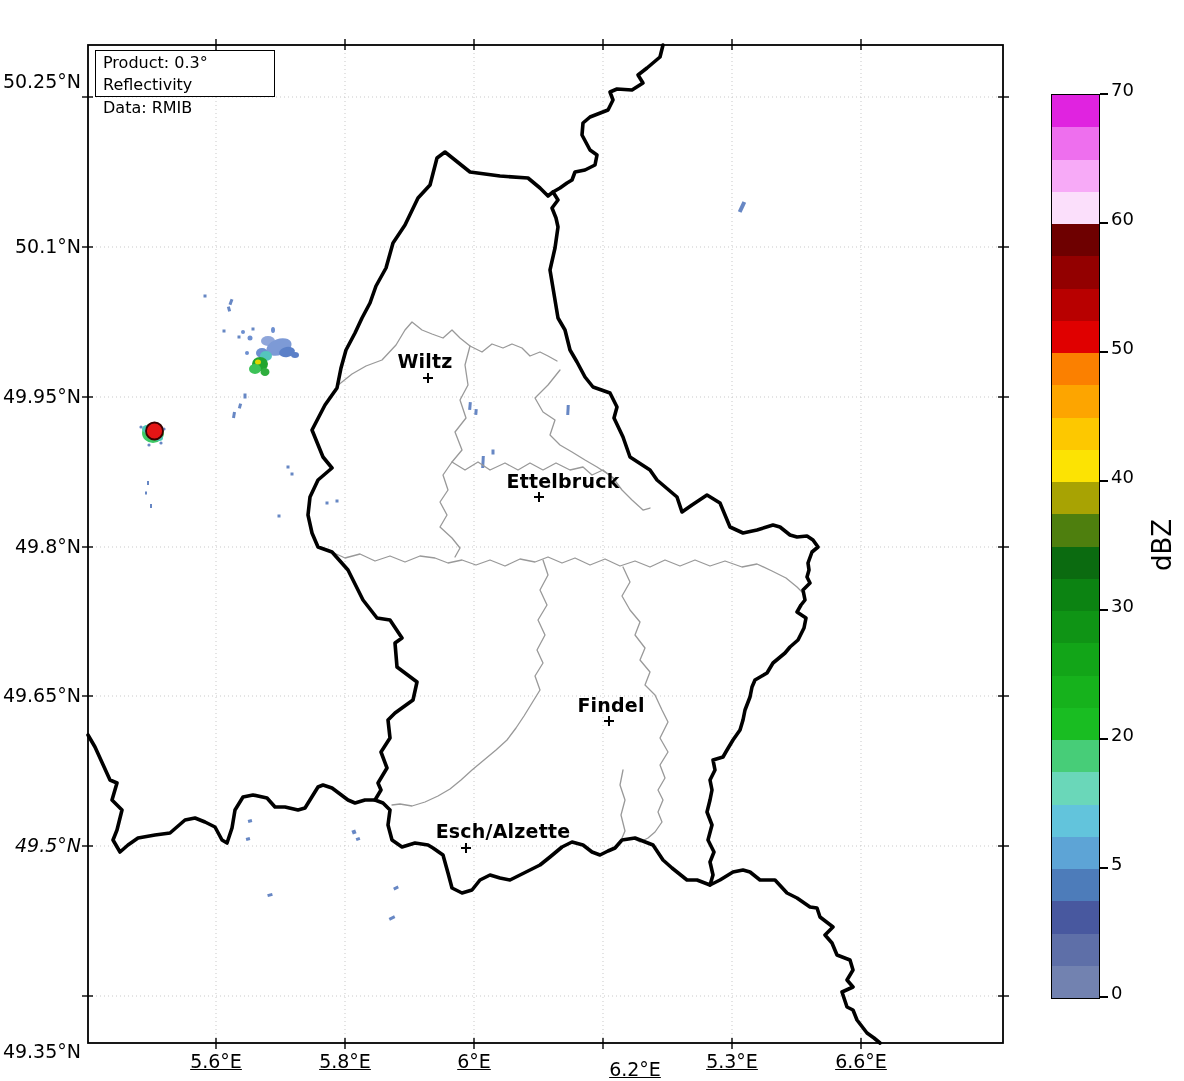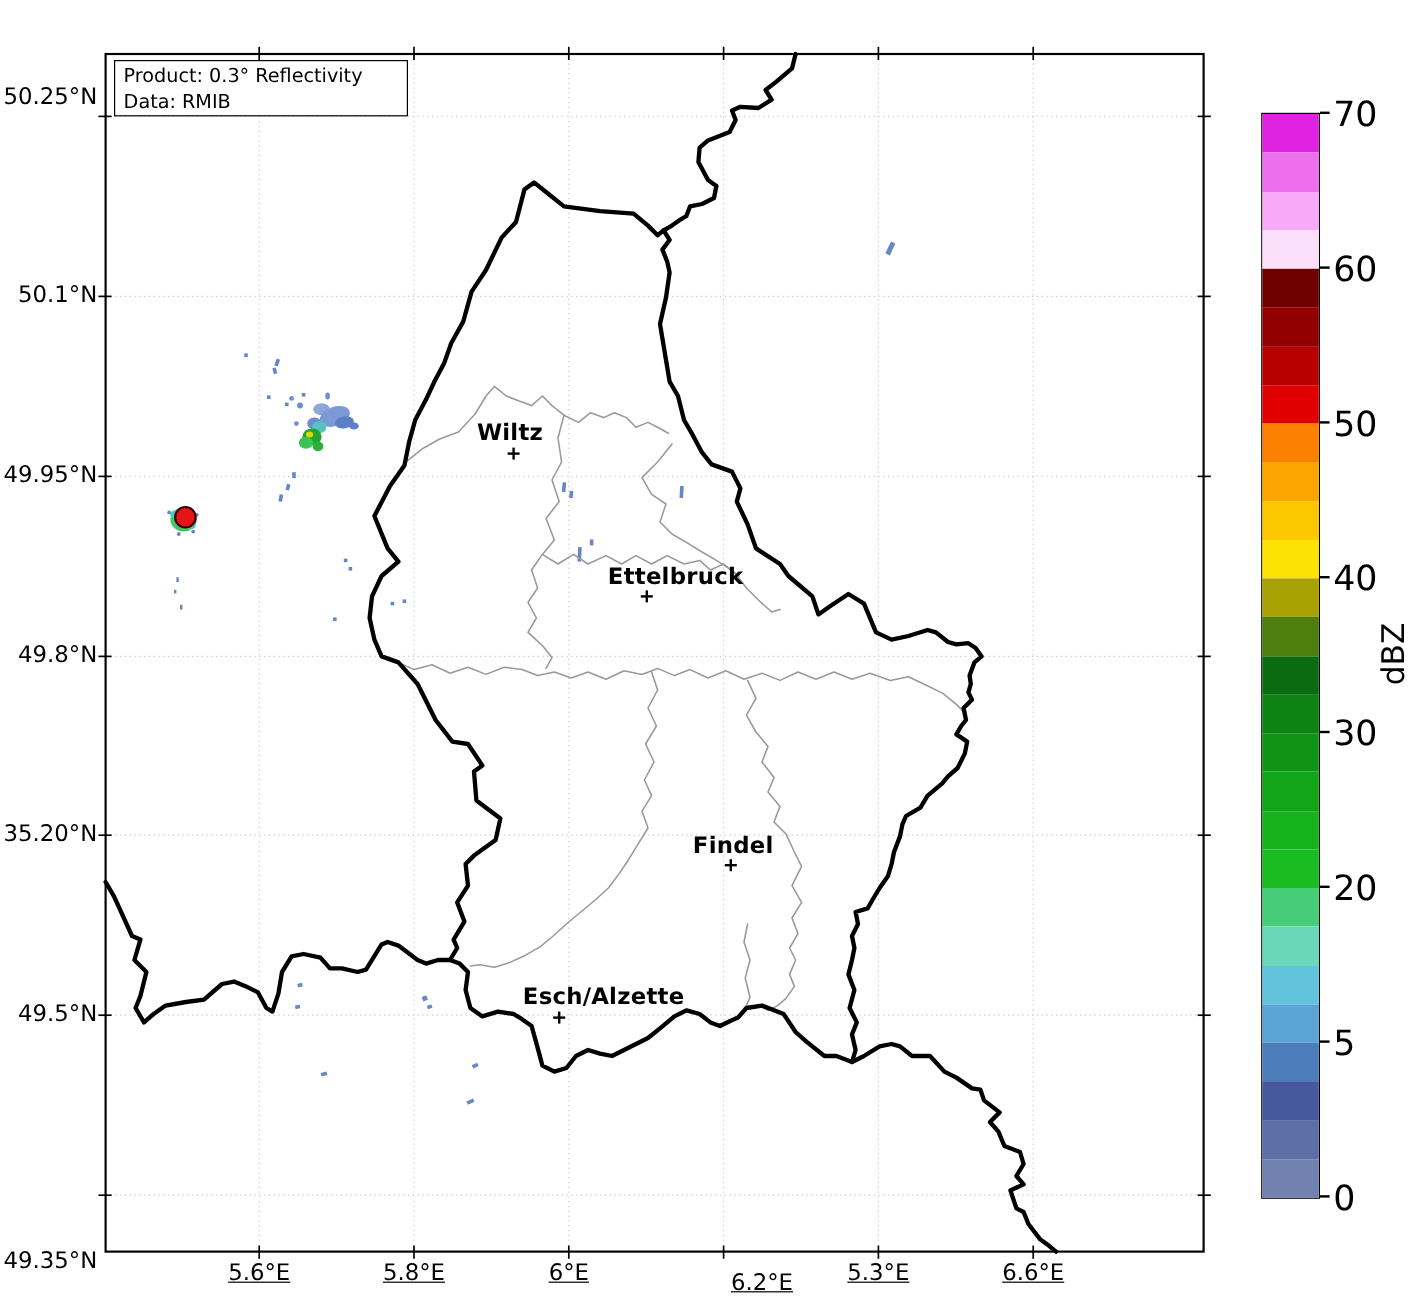--- a/index.html
+++ b/index.html
@@ -5,28 +5,28 @@
   html,body{margin:0;padding:0;background:#ffffff;}
   .fig{position:relative;width:1184px;height:1081px;background:#ffffff;overflow:hidden;
        font-family:"DejaVu Sans","Liberation Sans",sans-serif;color:#000;}
   .title{position:absolute;left:88px;top:5px;width:915px;text-align:center;
          font-size:30px;letter-spacing:0.5px;}
   svg#map-svg{position:absolute;left:0;top:0;}
   .lbl{position:absolute;white-space:nowrap;}
   .lat-lbl{font-size:19px;text-align:right;}
   .lon-lbl{font-size:19px;transform:translateX(-50%);text-decoration:underline;}
   .city-lbl{font-size:19px;font-weight:bold;transform:translate(-50%,-50%);letter-spacing:0.2px;}
-  .infobox{position:absolute;left:95px;top:50px;width:245px;height:47px;
+  .infobox{position:absolute;left:95px;top:50px;width:180px;height:47px;
            border:1.4px solid #000;background:#fff;box-sizing:border-box;
            font-size:16px;line-height:1.4;padding:1px 7px;}
   .cbar{position:absolute;left:1051px;top:94px;width:47px;height:903px;
         border:1.4px solid #000;box-sizing:content-box;display:flex;flex-direction:column;}
   .cbar .band{flex:1 1 auto;}
   .cbar-tick{position:absolute;width:8px;height:2px;background:#000;}
-  .cbar-num{position:absolute;font-size:29px;line-height:1;}
+  .cbar-num{position:absolute;font-size:18px;line-height:1;}
   .cbar-unit{position:absolute;left:1162px;top:545px;font-size:26px;white-space:nowrap;
              transform:translate(-50%,-50%) rotate(-90deg);}
 </style>
 </head>
 <body>
 
 <div class="fig">
 
   <svg id="map-svg" width="1184" height="1081" viewBox="0 0 1184 1081">
       <line x1="216" y1="45" x2="216" y2="1043" stroke="#c9c9c9" stroke-width="1" stroke-dasharray="1 3"></line>
@@ -182,22 +182,22 @@
       <div class="lbl lon-lbl" style="left: 216px; top: 1050px;">5.6°E</div>
       <div class="lbl lon-lbl" style="left: 345px; top: 1050px;">5.8°E</div>
       <div class="lbl lon-lbl" style="left: 474px; top: 1050px;">6°E</div>
       <div class="lbl lon-lbl" style="left: 603px; top: 1058px; margin-left: 32px;">6.2°E</div>
       <div class="lbl lon-lbl" style="left: 732px; top: 1050px;">5.3°E</div>
       <div class="lbl lon-lbl" style="left: 861px; top: 1050px;">6.6°E</div>
       <div class="lbl lat-lbl" style="right: 1103px; top: 70px;">50.25°N</div>
       <div class="lbl lat-lbl" style="right: 1103px; top: 235px;">50.1°N</div>
       <div class="lbl lat-lbl" style="right: 1103px; top: 385px;">49.95°N</div>
       <div class="lbl lat-lbl" style="right: 1103px; top: 535px;">49.8°N</div>
-      <div class="lbl lat-lbl" style="right: 1103px; top: 684px;">35.20°N</div>
-      <div class="lbl lat-lbl" style="right: 1103px; top: 834px;">49.5°N</div>
+      <div class="lbl lat-lbl" style="right: 1103px; top: 684px;">49.65°N</div>
+      <div class="lbl lat-lbl" style="right: 1103px; top: 834px; font-style: italic;">49.5°N</div>
       <div class="lbl lat-lbl" style="right: 1103px; top: 1040px;">49.35°N</div>
       <div class="lbl city-lbl" style="left: 425px; top: 361px;">Wiltz</div>
       <div class="lbl city-lbl" style="left: 563px; top: 481px;">Ettelbruck</div>
       <div class="lbl city-lbl" style="left: 611px; top: 705px;">Findel</div>
       <div class="lbl city-lbl" style="left: 503px; top: 831px;">Esch/Alzette</div>
     </div>
   <div class="cbar-unit">dBZ</div>
 <div class="cbar-tick" style="left: 1100px; top: 996px;"></div>
     <div class="cbar-num" style="position: absolute; left: 1111px; top: 984px;">0</div>
     <div class="cbar-tick" style="left: 1100px; top: 867px;"></div>

